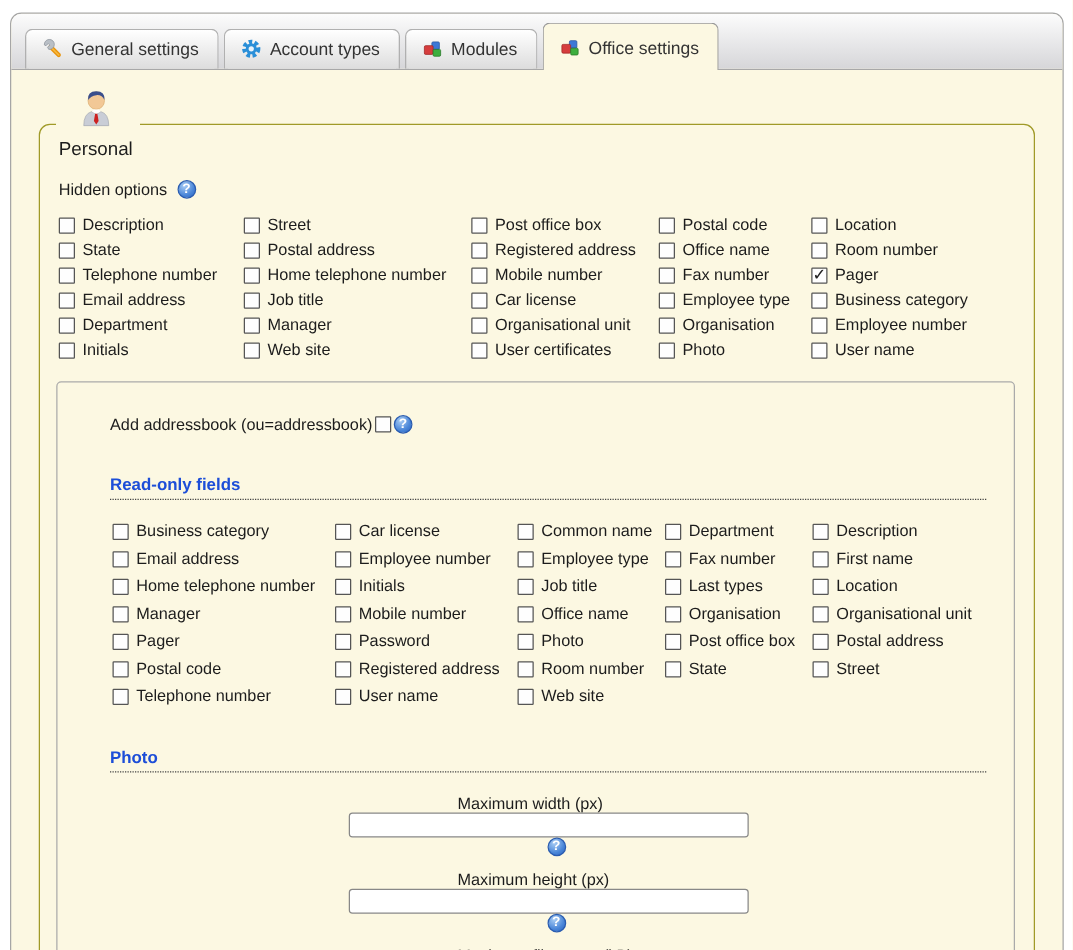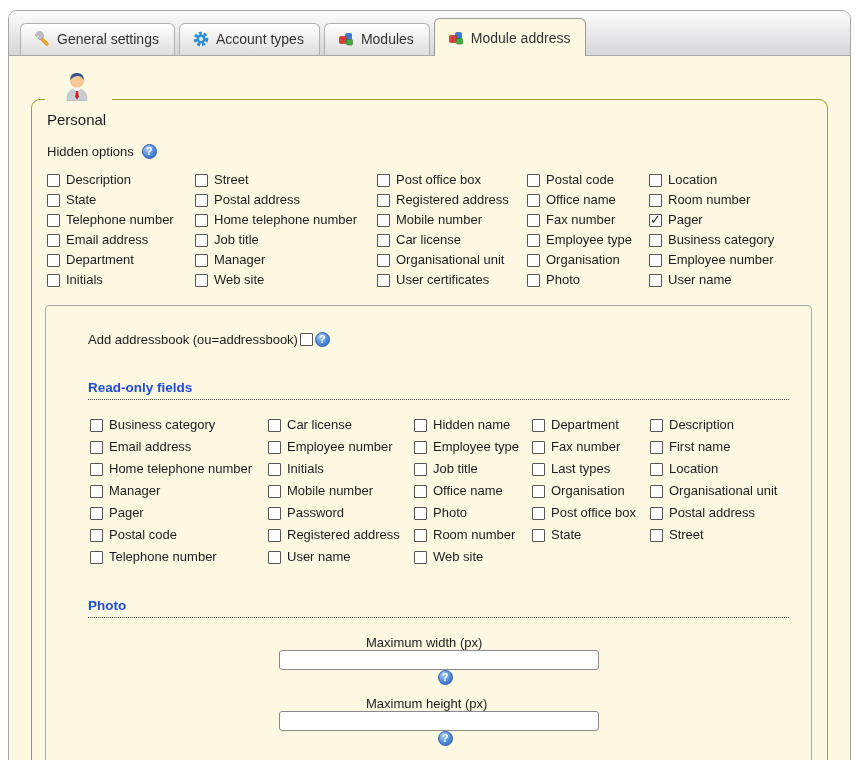--- a/index.html
+++ b/index.html
@@ -150,21 +150,21 @@
       <span>Modules</span>
     </div>
     <div class="tab active">
       <span class="ticon">
         <svg viewBox="0 0 16 16" width="16" height="16">
           <rect x="7.5" y="2.5" width="6" height="6" rx="1" fill="#3d78d6" stroke="#2a55a0" stroke-width="0.6"></rect>
           <rect x="1.5" y="5.5" width="7" height="7" rx="1" fill="#d63d3d" stroke="#9e2525" stroke-width="0.6"></rect>
           <rect x="8.5" y="8.5" width="6" height="5.5" rx="1" fill="#3dae3d" stroke="#267726" stroke-width="0.6"></rect>
         </svg>
       </span>
-      <span>Module address</span>
+      <span>Office settings</span>
     </div>
   </div>
 
   <fieldset class="personal">
     <legend>
       <span style="width:28px;height:32px;display:inline-block;">
         <svg viewBox="0 0 28 30" width="28" height="32">
           <ellipse cx="14" cy="9.5" rx="6.6" ry="7" fill="#f2c896" stroke="#d8a868" stroke-width="0.5"></ellipse>
           <path d="M7.4 9 Q6.8 2 14 2 Q21.2 2 20.6 9 Q18.5 4.6 14 5.1 Q9.8 5.6 7.4 9 Z" fill="#3a4e8c"></path>
           <path d="M4 29.5 Q4 20 10.3 18.3 L14 20.2 L17.7 18.3 Q24 20 24 29.5 Z" fill="#c9cdd6" stroke="#9aa0ab" stroke-width="0.5"></path>
@@ -318,21 +318,21 @@
             <div class="cb-item">
               <span class="checkbox"></span>
               <span>Business category</span>
             </div>
             <div class="cb-item">
               <span class="checkbox"></span>
               <span>Car license</span>
             </div>
             <div class="cb-item">
               <span class="checkbox"></span>
-              <span>Hidden name</span>
+              <span>Common name</span>
             </div>
             <div class="cb-item">
               <span class="checkbox"></span>
               <span>Department</span>
             </div>
             <div class="cb-item">
               <span class="checkbox"></span>
               <span>Description</span>
             </div>
             <div class="cb-item">

